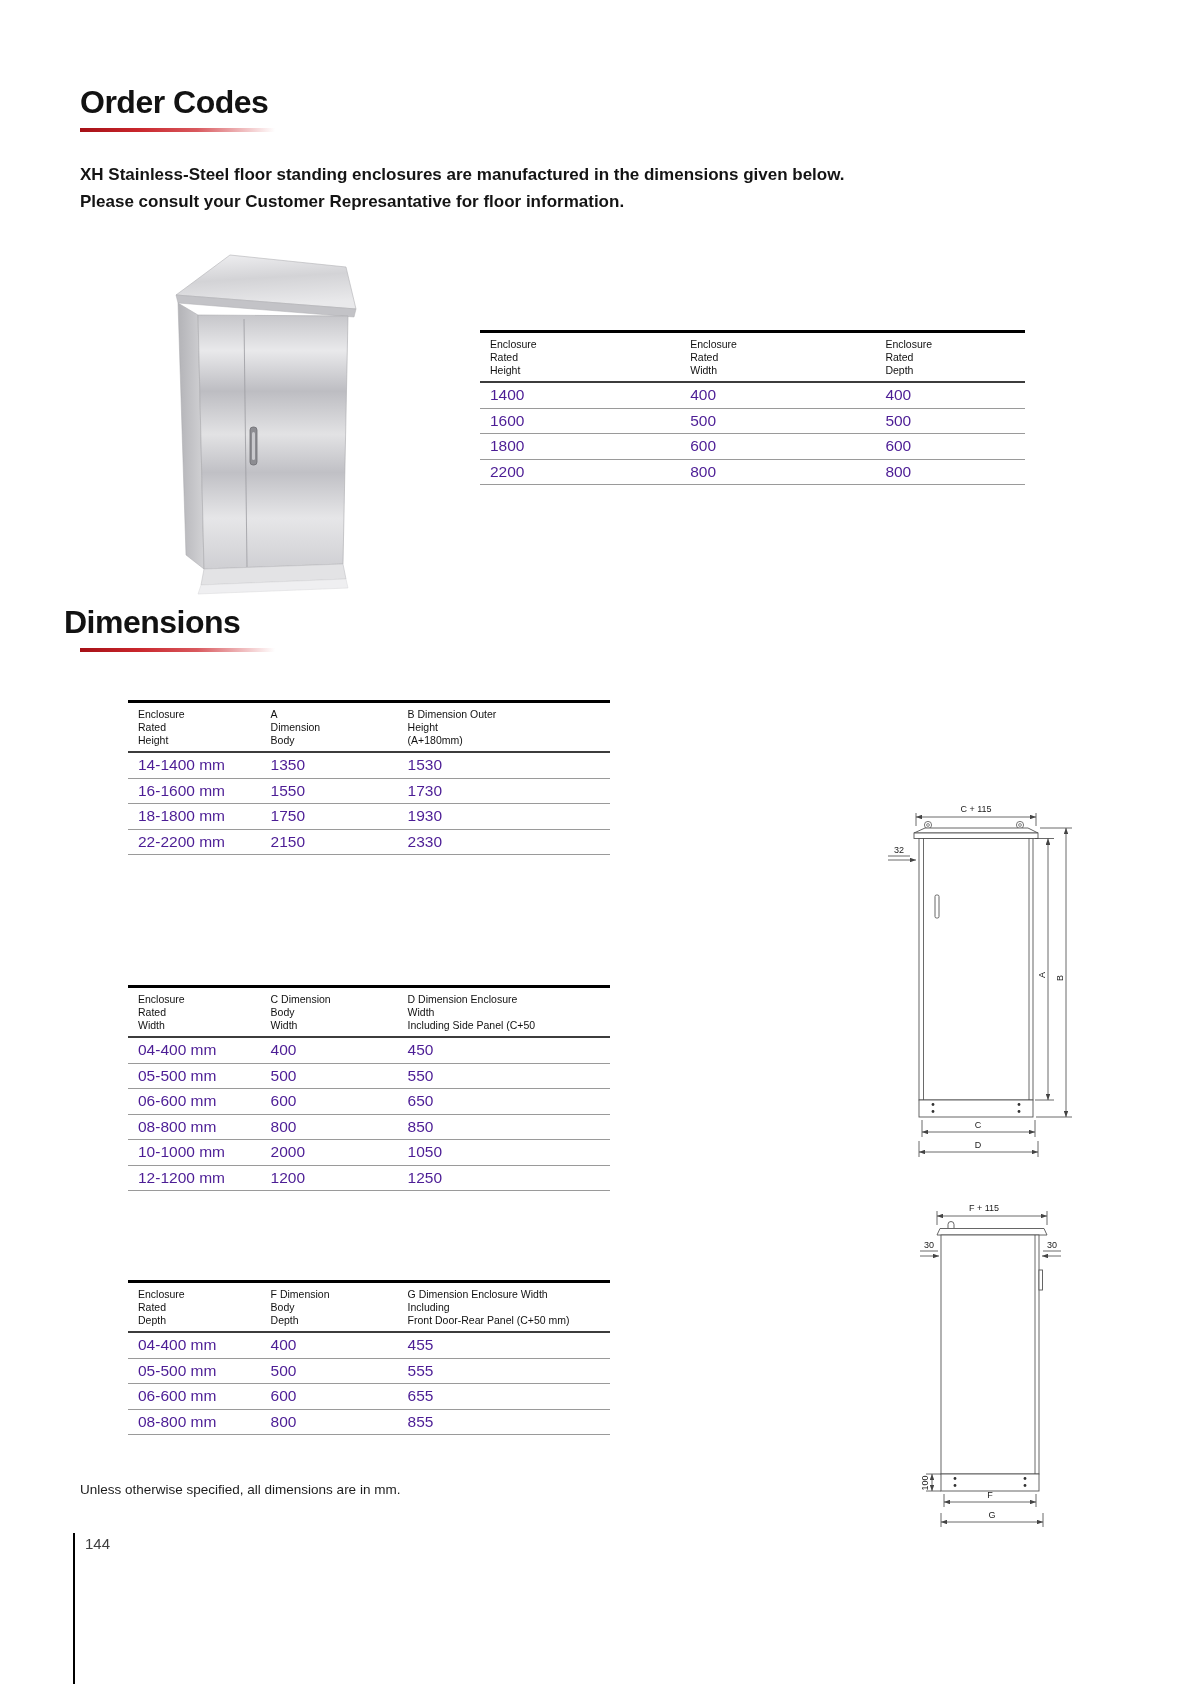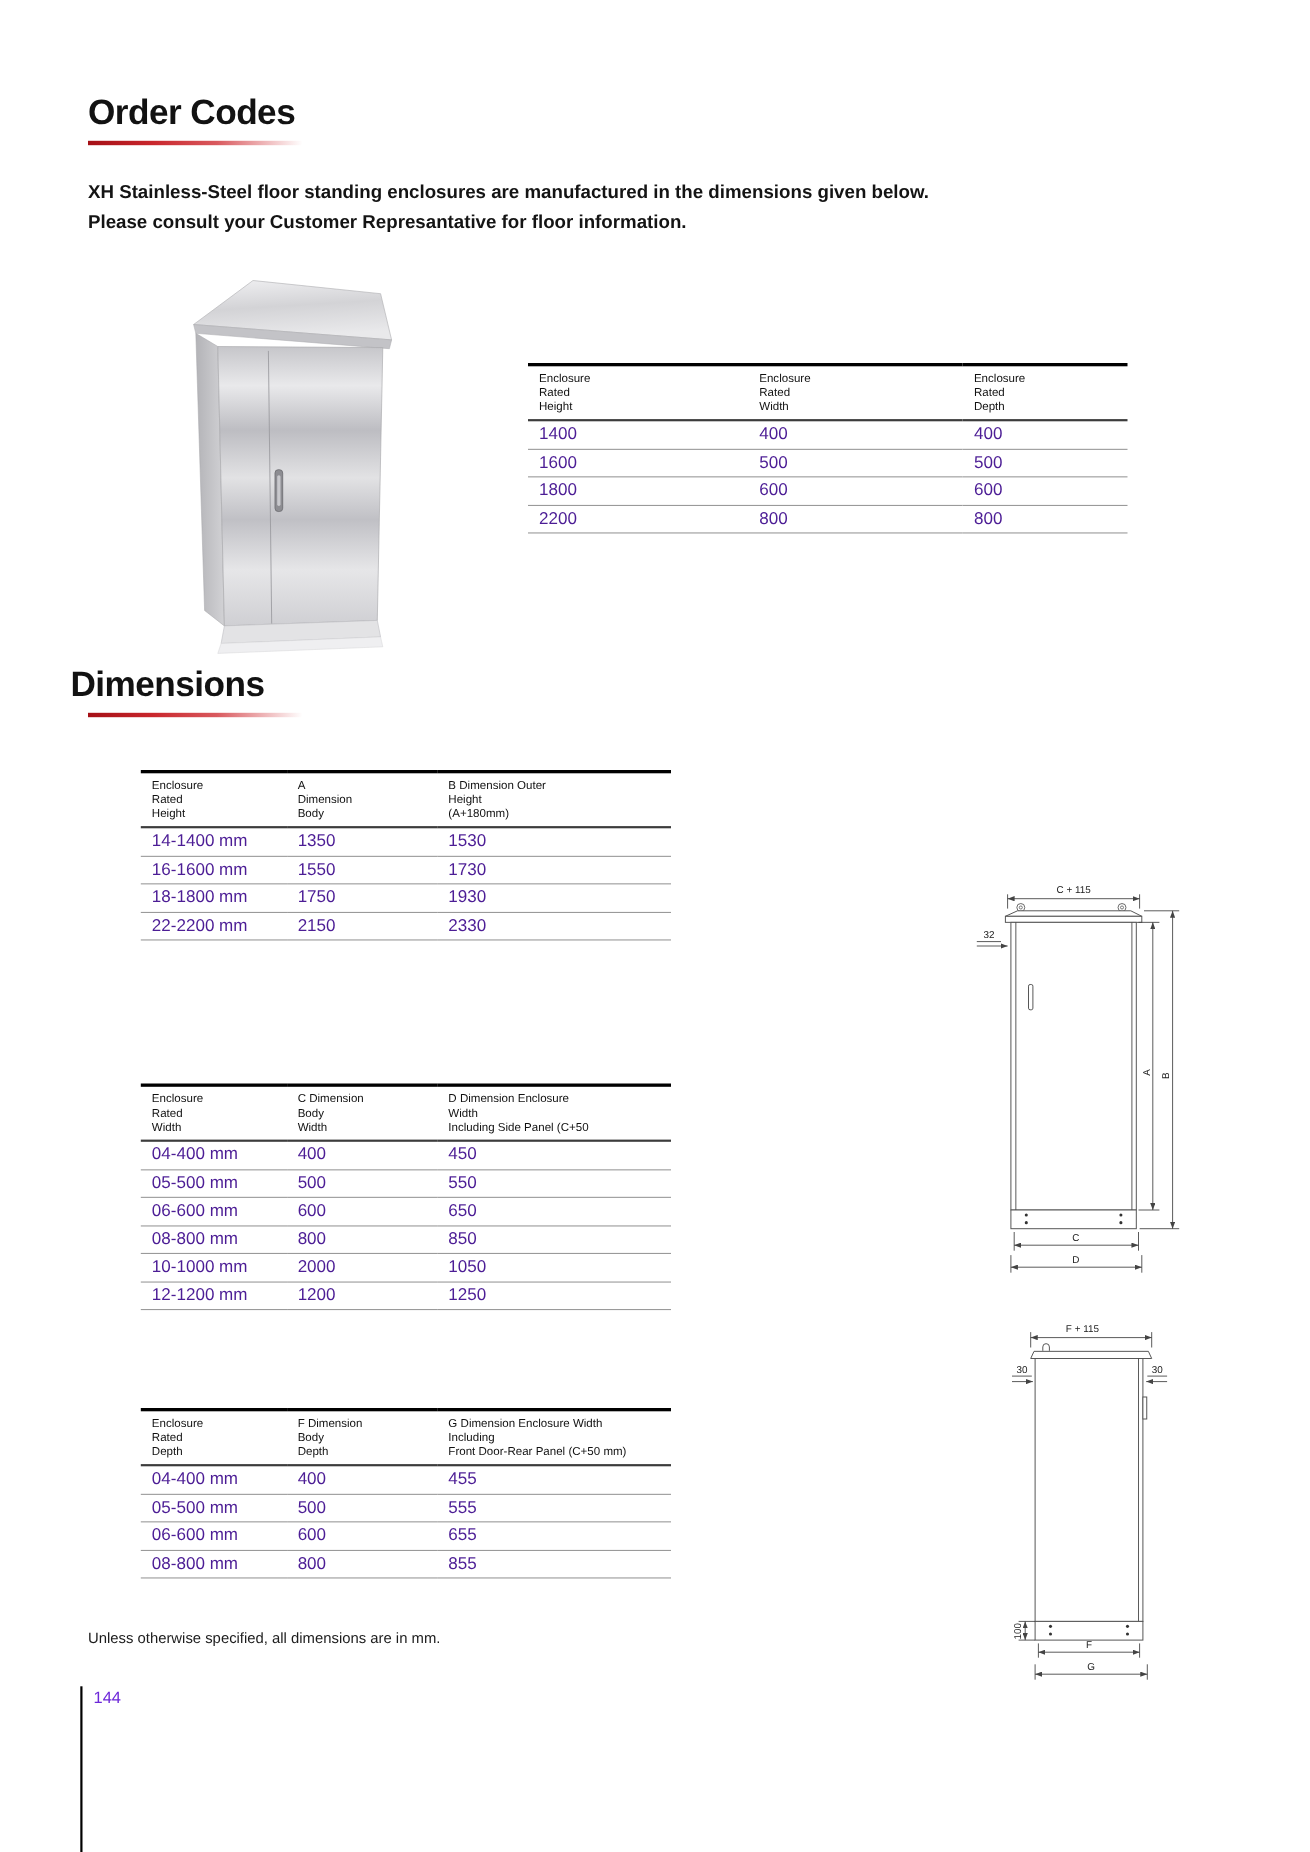--- a/index.html
+++ b/index.html
@@ -26,21 +26,21 @@
 
   .dim-table{position:absolute;left:128px;width:482px;}
   .dim-table th:nth-child(1),.dim-table td:nth-child(1){width:27%;}
   .dim-table th:nth-child(2),.dim-table td:nth-child(2){width:28%;}
   .dim-table th:nth-child(3),.dim-table td:nth-child(3){width:45%;}
   #height-table{top:700px;}
   #width-table{top:985px;}
   #depth-table{top:1280px;}
 
   .note{position:absolute;left:80px;top:1482px;font-size:13.5px;color:#1c1c1c;}
-  .pageno{position:absolute;left:85px;top:1535px;font-size:15px;color:#6d28d9;}
+  .pageno{position:absolute;left:85px;top:1535px;font-size:15px;color:#404040;}
   .pagebar{position:absolute;left:73px;top:1533px;width:2px;height:151px;background:#000;}
 
   .photo{position:absolute;left:168px;top:237px;}
   .drawing{position:absolute;}
   #front-view{left:880px;top:800px;}
   #side-view{left:880px;top:1195px;}
   .drawing line,.drawing polyline{stroke:#444;stroke-width:0.8;fill:none;}
   .drawing rect,.drawing polygon,.drawing path.shape{fill:#fff;stroke:#555;stroke-width:0.9;}
   .drawing text{font-size:9px;fill:#222;font-family:"Liberation Sans","DejaVu Sans",sans-serif;}
 </style>

